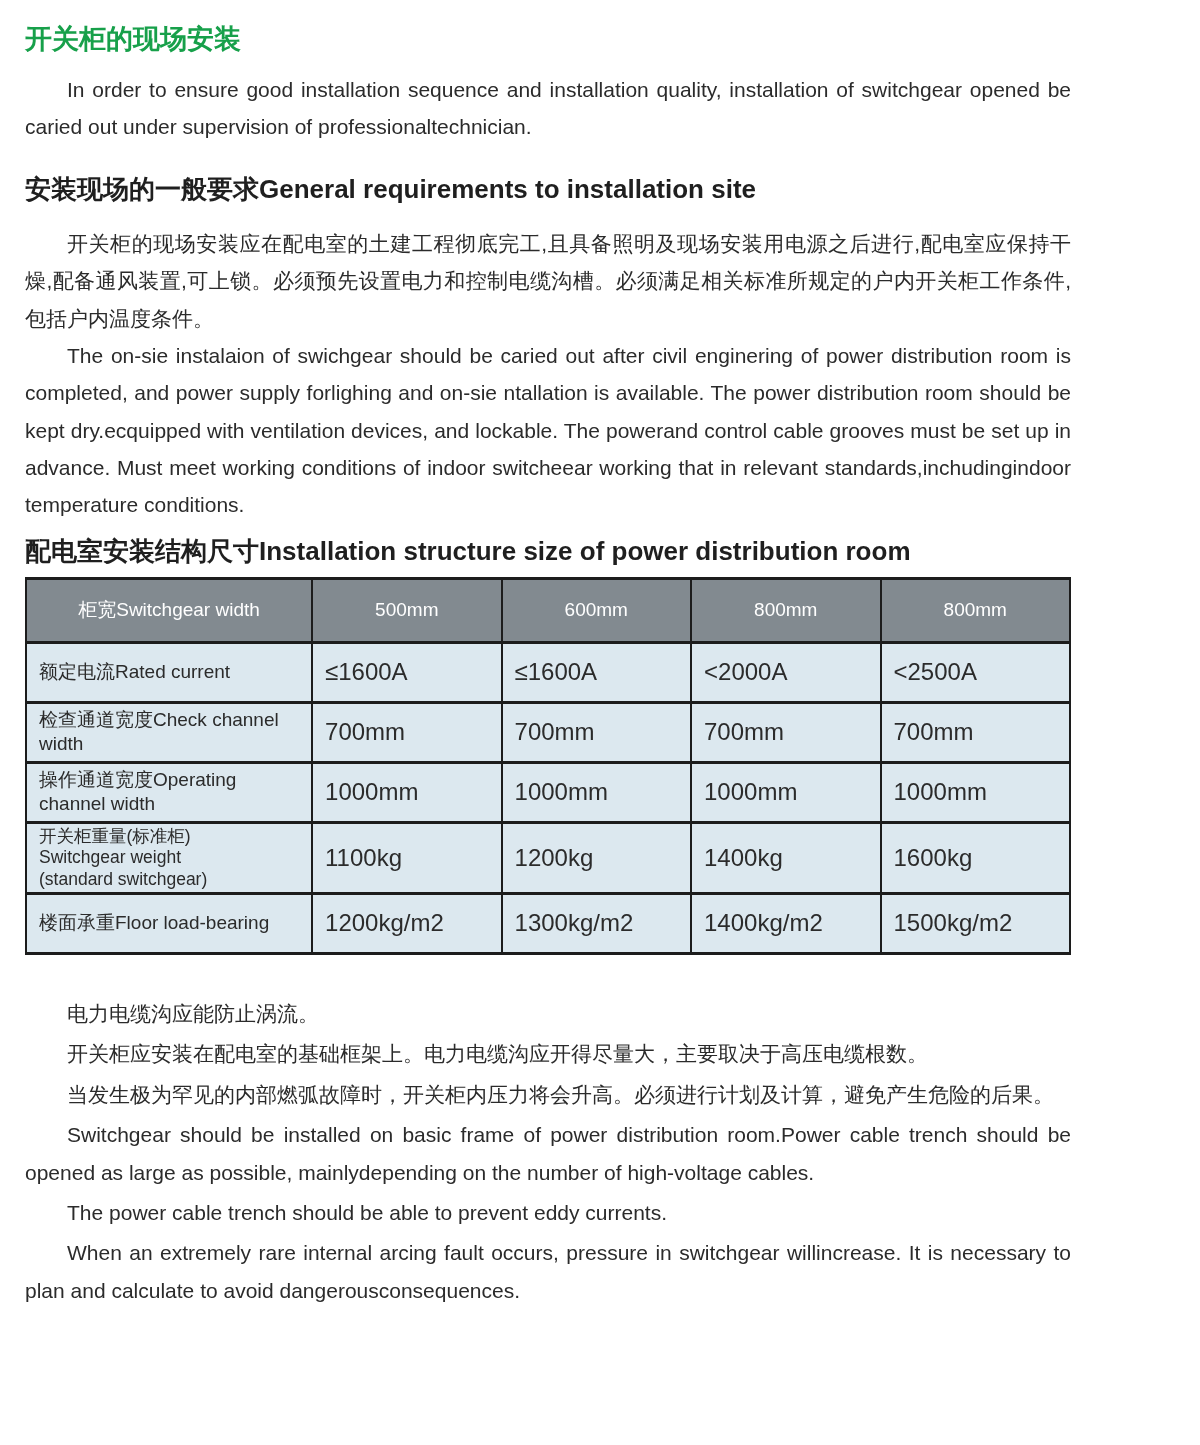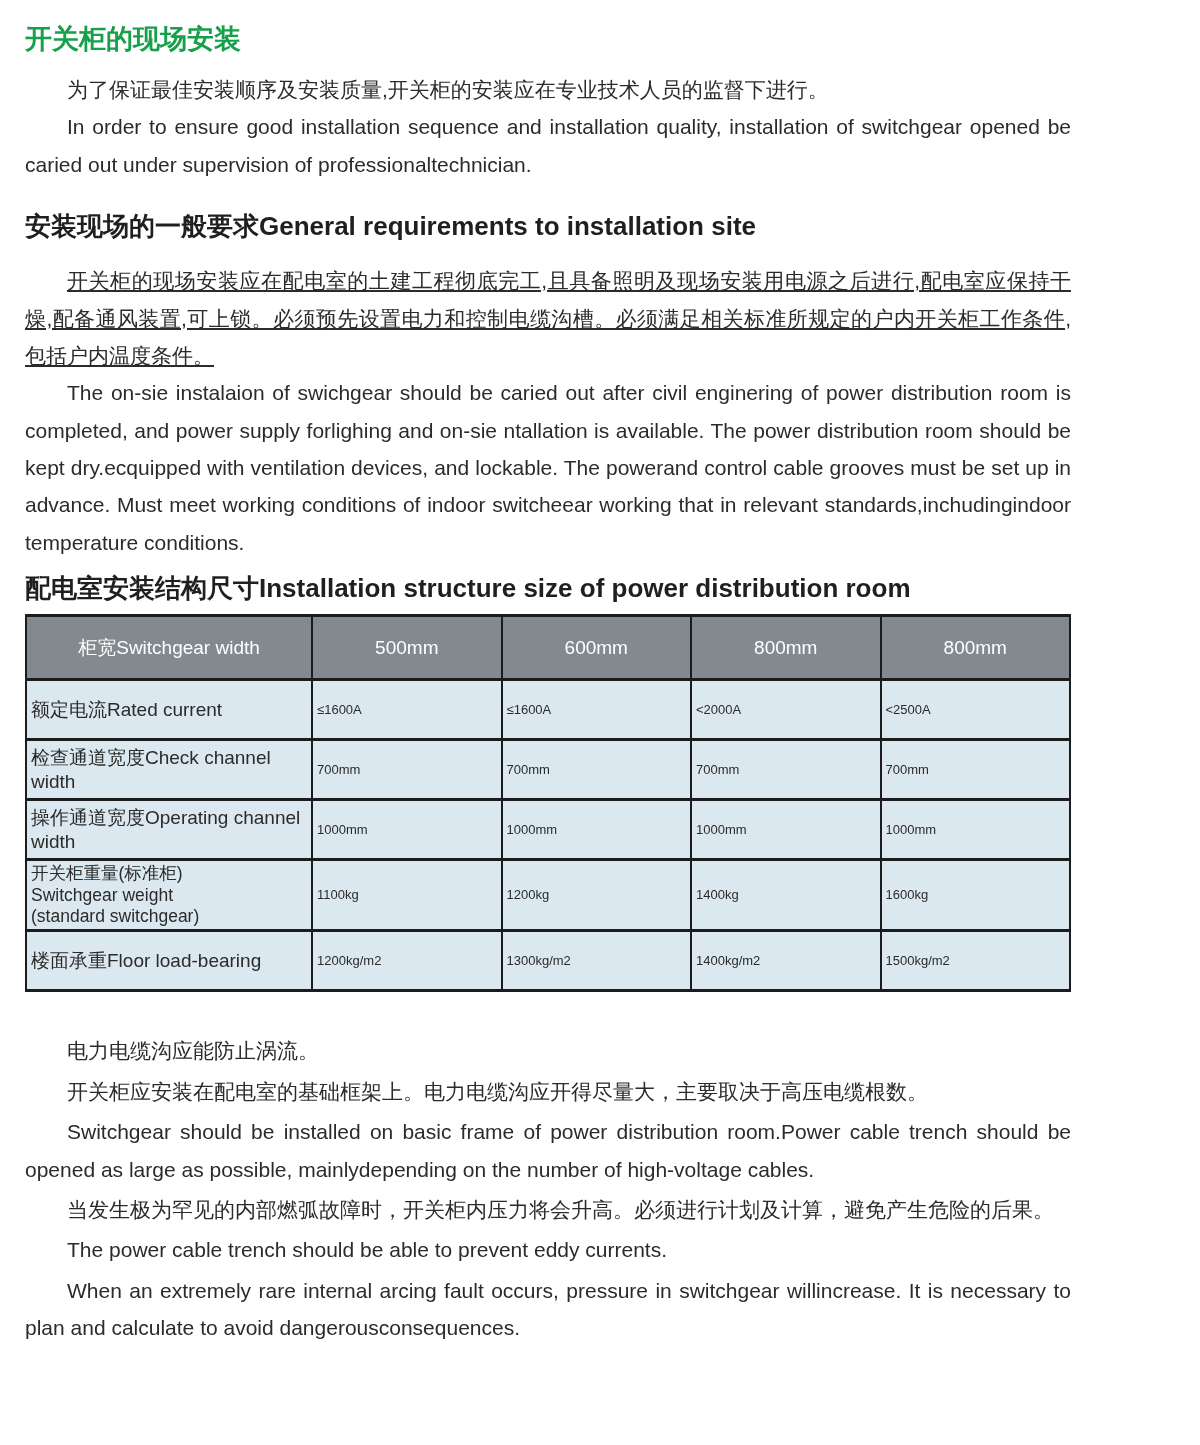--- a/index.html
+++ b/index.html
@@ -40,65 +40,64 @@
   .h2-structure{margin-top:12px;}
   .body{
     margin:0;
     font-size:21px;
     line-height:1.78;
     color:var(--text);
   }
   .indent{text-indent:2em;}
   .justify{text-align:justify;}
   .intro-block{margin-top:15px;}
-  .req-cn{margin-top:20px;text-decoration:underline;}
+  .req-cn{margin-top:20px;}
   table{
     width:100%;
     border-collapse:collapse;
     table-layout:fixed;
     margin-top:10px;
   }
   th,td{
     border:2px solid var(--table-border);
     border-top-width:3px;
     border-bottom-width:3px;
     vertical-align:middle;
     white-space:pre-line;
-    padding:2px 4px;
+    padding:2px 12px;
     overflow:hidden;
   }
   thead th{
     background:var(--table-header-bg);
     color:#ffffff;
     font-weight:normal;
     font-size:19px;
     height:64px;
   }
   tbody td{
     background:var(--table-row-bg);
-    font-size:13px;
+    font-size:24px;
     height:60px;
     line-height:1.28;
   }
   tbody td.label{font-size:19px;}
   tbody td.label.small{font-size:17.5px;line-height:1.22;}
   .notes{margin-top:40px;}
   .notes p + p{margin-top:3px;}
 </style>
 </head>
 <body>
 
 <div class="page">
 
   <header>
     <h1>开关柜的现场安装</h1>
   </header>
 
   <div class="intro-block">
-    <p class="body indent justify">为了保证最佳安装顺序及安装质量,开关柜的安装应在专业技术人员的监督下进行。</p>
     <p class="body indent justify">In order to ensure good installation sequence and installation quality, installation of switchgear opened be caried out under supervision of professionaltechnician.</p>
   </div>
 
   <h2 class="h2-requirements">安装现场的一般要求General requirements to installation site</h2>
 
   <p class="body indent justify req-cn">开关柜的现场安装应在配电室的土建工程彻底完工,且具备照明及现场安装用电源之后进行,配电室应保持干燥,配备通风装置,可上锁。必须预先设置电力和控制电缆沟槽。必须满足相关标准所规定的户内开关柜工作条件,包括户内温度条件。</p>
   <p class="body indent justify">The on-sie instalaion of swichgear should be caried out after civil enginering of power distribution room is completed, and power supply forlighing and on-sie ntallation is available. The power distribution room should be kept dry.ecquipped with ventilation devices, and lockable. The powerand control cable grooves must be set up in advance. Must meet working conditions of indoor switcheear working that in relevant standards,inchudingindoor temperature conditions.</p>
 
   <h2 class="h2-structure">配电室安装结构尺寸Installation structure size of power distribution room</h2>
 
@@ -156,19 +155,19 @@
         <td>1300kg/m2</td>
         <td>1400kg/m2</td>
         <td>1500kg/m2</td>
       </tr>
     </tbody>
   </table>
 
   <div class="notes">
     <p class="body indent justify">电力电缆沟应能防止涡流。</p>
     <p class="body indent justify">开关柜应安装在配电室的基础框架上。电力电缆沟应开得尽量大，主要取决于高压电缆根数。</p>
+    <p class="body indent justify">当发生极为罕见的内部燃弧故障时，开关柜内压力将会升高。必须进行计划及计算，避免产生危险的后果。</p>
     <p class="body indent justify">Switchgear should be installed on basic frame of power distribution room.Power cable trench should be opened as large as possible, mainlydepending on the number of high-voltage cables.</p>
-    <p class="body indent justify">当发生极为罕见的内部燃弧故障时，开关柜内压力将会升高。必须进行计划及计算，避免产生危险的后果。</p>
     <p class="body indent justify">The power cable trench should be able to prevent eddy currents.</p>
     <p class="body indent justify">When an extremely rare internal arcing fault occurs, pressure in switchgear willincrease. It is necessary to plan and calculate to avoid dangerousconsequences.</p>
   </div>
 
 </div>
 
 </body></html>

